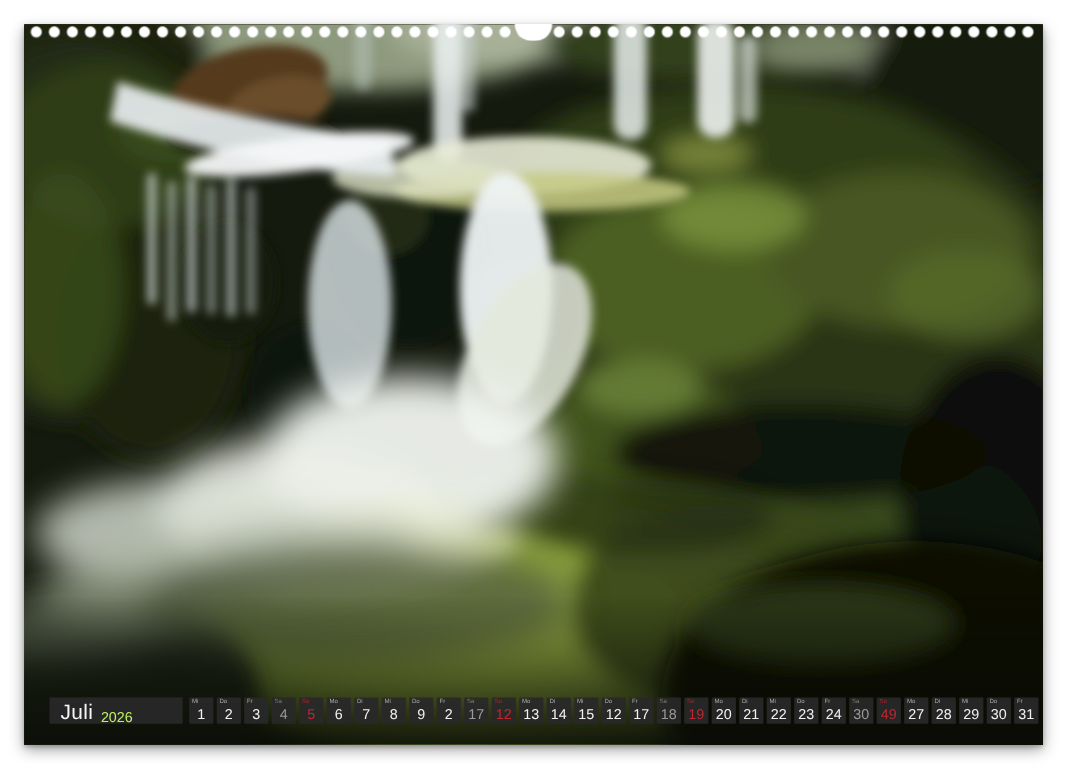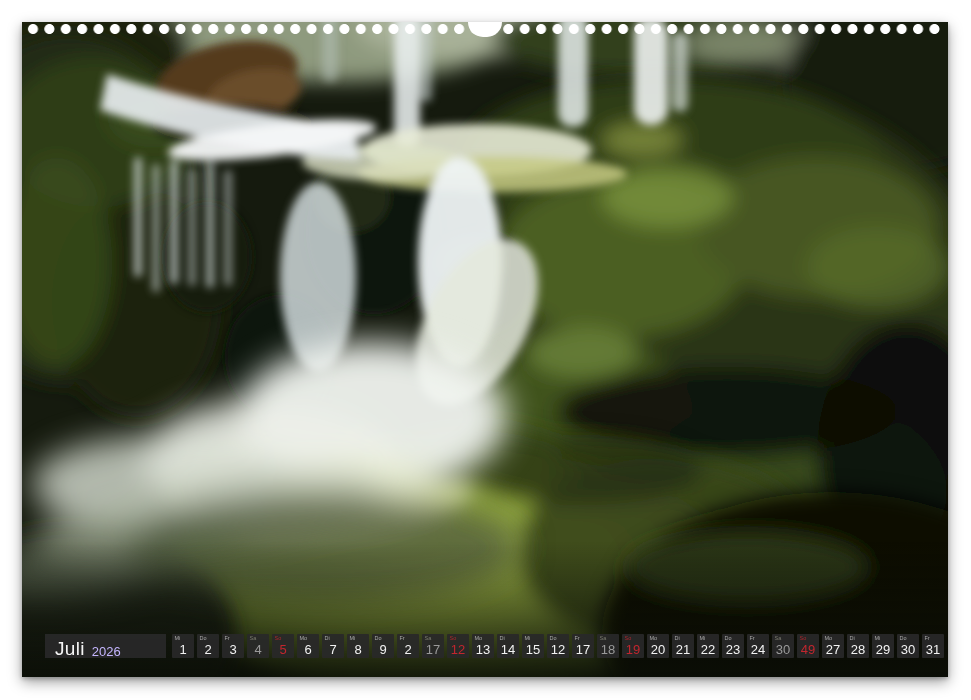--- a/index.html
+++ b/index.html
@@ -24,21 +24,21 @@
     background:#ffffff;border-radius:0 0 17px 17px;
   }
 
   
   .strip{position:absolute;left:0;top:612px;width:100%;height:24px;}
   .month-box{
     position:absolute;left:23px;top:0;width:121px;height:24px;box-sizing:border-box;
     background:var(--cellbg,#2a2a2a);display:flex;align-items:flex-end;padding-left:10px;
   }
   .month-name{font-size:19px;line-height:19px;color:#f5f5f5;letter-spacing:.3px;}
-  .year{font-size:13px;line-height:13px;color:#c4b5fd;margin-left:7px;padding-top:2px;}
+  .year{font-size:13px;line-height:13px;color:#bef264;margin-left:7px;padding-top:2px;}
   .days{position:absolute;left:150px;top:0;display:flex;gap:3px;}
   .day-cell{position:relative;flex:none;width:22px;height:24px;background:var(--cellbg,#2a2a2a);border-radius:1px;}
   .wd{position:absolute;top:1px;left:2.5px;font-size:5.5px;line-height:6px;color:#aaaaaa;}
   .num{position:absolute;left:0;right:0;bottom:2px;text-align:center;font-size:13px;line-height:13px;color:var(--wkcol,#f2f2f2);}
   .day-cell.saturday .num{color:var(--satcol,#999999);}
   .day-cell.saturday .wd{color:#7d7d70;}
   .day-cell.sunday .num{color:var(--suncol,#c2262e);}
   .day-cell.sunday .wd{color:var(--suncol,#c2262e);opacity:.85;}
 </style>
 </head>

